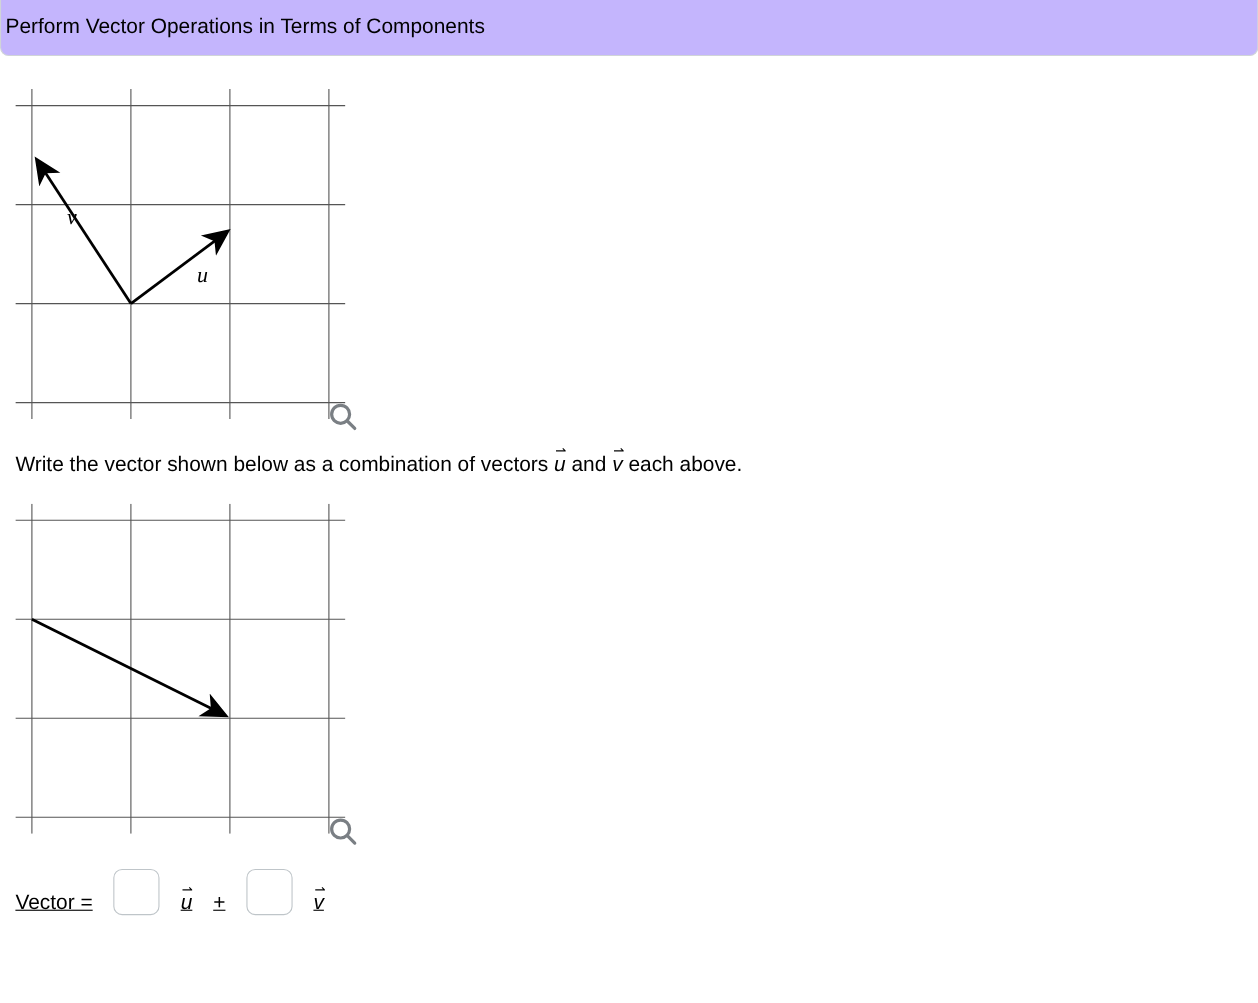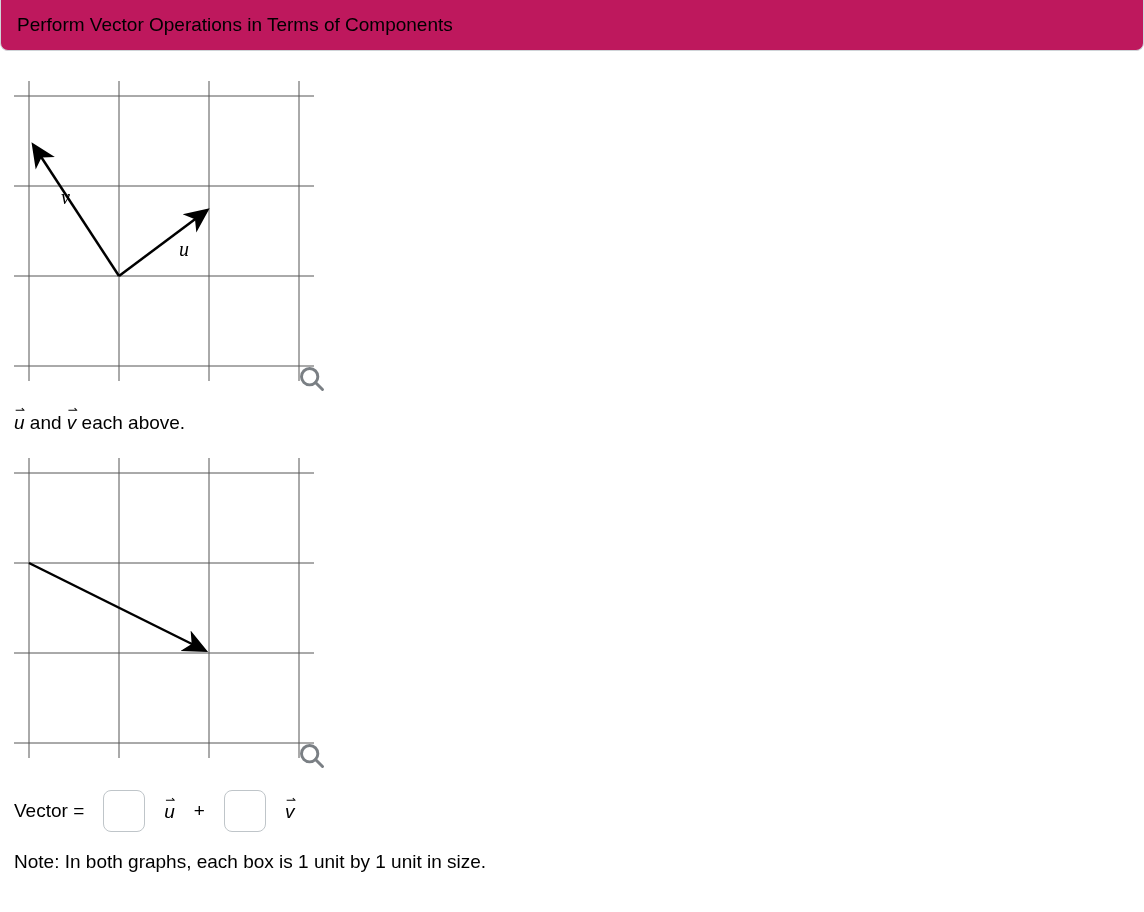--- a/index.html
+++ b/index.html
@@ -4,25 +4,25 @@
   <style>
     * { box-sizing: border-box; margin: 0; padding: 0; }
     body {
       font-family: "Trebuchet MS", "Lucida Sans", Verdana, sans-serif;
       font-size: 19px;
       color: #000;
       background: #fff;
       padding: 0;
     }
     .header-bar {
-      background: #be185d;
+      background: #c4b5fd;
       border: 1px solid #d0d4d8;
       border-top: none;
       border-radius: 0 0 8px 8px;
-      padding: 14px 16px;
+      padding: 14px 4px;
       margin-bottom: 30px;
     }
     .content {
       padding: 0 14px;
     }
     .graph-wrap {
       position: relative;
       width: 310px;
       height: 310px;
       margin-bottom: 6px;
@@ -37,24 +37,25 @@
       width: 28px;
       height: 28px;
       cursor: pointer;
     }
     .instruction {
       margin: 16px 0 20px 0;
       line-height: 1.5;
     }
     .answer-row {
       display: flex;
-      align-items: center;
+      align-items: flex-end;
       gap: 19px;
       margin: 22px 0 16px 0;
       font-size: 19px;
+      text-decoration: underline;
     }
     .answer-row .eq { white-space: nowrap; }
     .num-input {
       width: 42px;
       height: 42px;
       border: 1px solid #bfc5c9;
       border-radius: 8px;
       font-size: 18px;
       text-align: center;
       font-family: inherit;
@@ -114,21 +115,21 @@
       <text x="47" y="123" font-family="serif" font-style="italic" font-size="20">v</text>
       <text x="165" y="175" font-family="serif" font-style="italic" font-size="20">u</text>
     </svg>
     <svg class="zoom-icon" viewBox="0 0 24 24">
       <circle cx="10" cy="10" r="7" fill="none" stroke="#7a7f84" stroke-width="2.5"></circle>
       <line x1="15" y1="15" x2="21" y2="21" stroke="#7a7f84" stroke-width="2.5" stroke-linecap="round"></line>
     </svg>
   </div>
 
   <p class="instruction">
-    <span class="vec"><span class="arrow">⇀</span><span>u</span></span><span> and </span><span class="vec"><span class="arrow">⇀</span><span>v</span></span><span> each above.</span>
+    <span>Write the vector shown below as a combination of vectors </span><span class="vec"><span class="arrow">⇀</span><span>u</span></span><span> and </span><span class="vec"><span class="arrow">⇀</span><span>v</span></span><span> each above.</span>
   </p>
 
   <div class="graph-wrap">
     <svg width="300" height="300" viewBox="0 0 300 300">
       <defs>
         <marker id="ah2" viewBox="0 0 12 12" refX="9" refY="6" markerWidth="11" markerHeight="11" orient="auto-start-reverse">
           <path d="M0,1 L11,6 L0,11 L3,6 Z" fill="#000"></path>
         </marker>
       </defs>
       <g stroke="#555" stroke-width="1" fill="none">
@@ -152,15 +153,14 @@
 
   <div class="answer-row">
     <span class="eq">Vector =</span>
     <input class="num-input" type="text" value="" style="">
     <span class="vec"><span class="arrow">⇀</span><span>u</span></span>
     <span>+</span>
     <input class="num-input" type="text" value="" style="">
     <span class="vec"><span class="arrow">⇀</span><span>v</span></span>
   </div>
 
-  <p class="note">Note: In both graphs, each box is 1 unit by 1 unit in size.</p>
 
 </div>
 
 </body></html>

